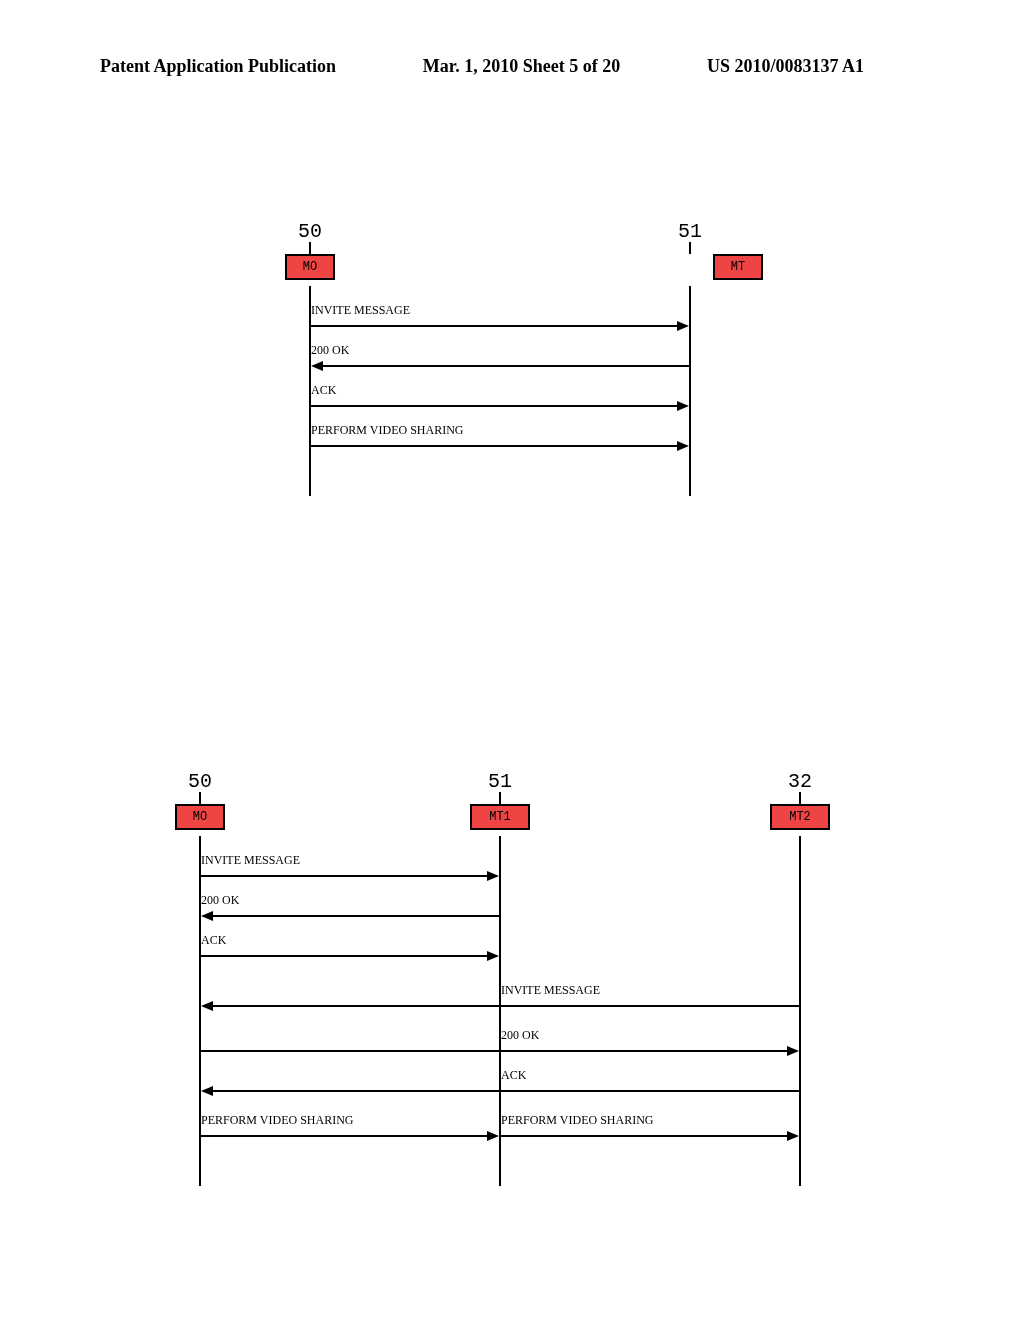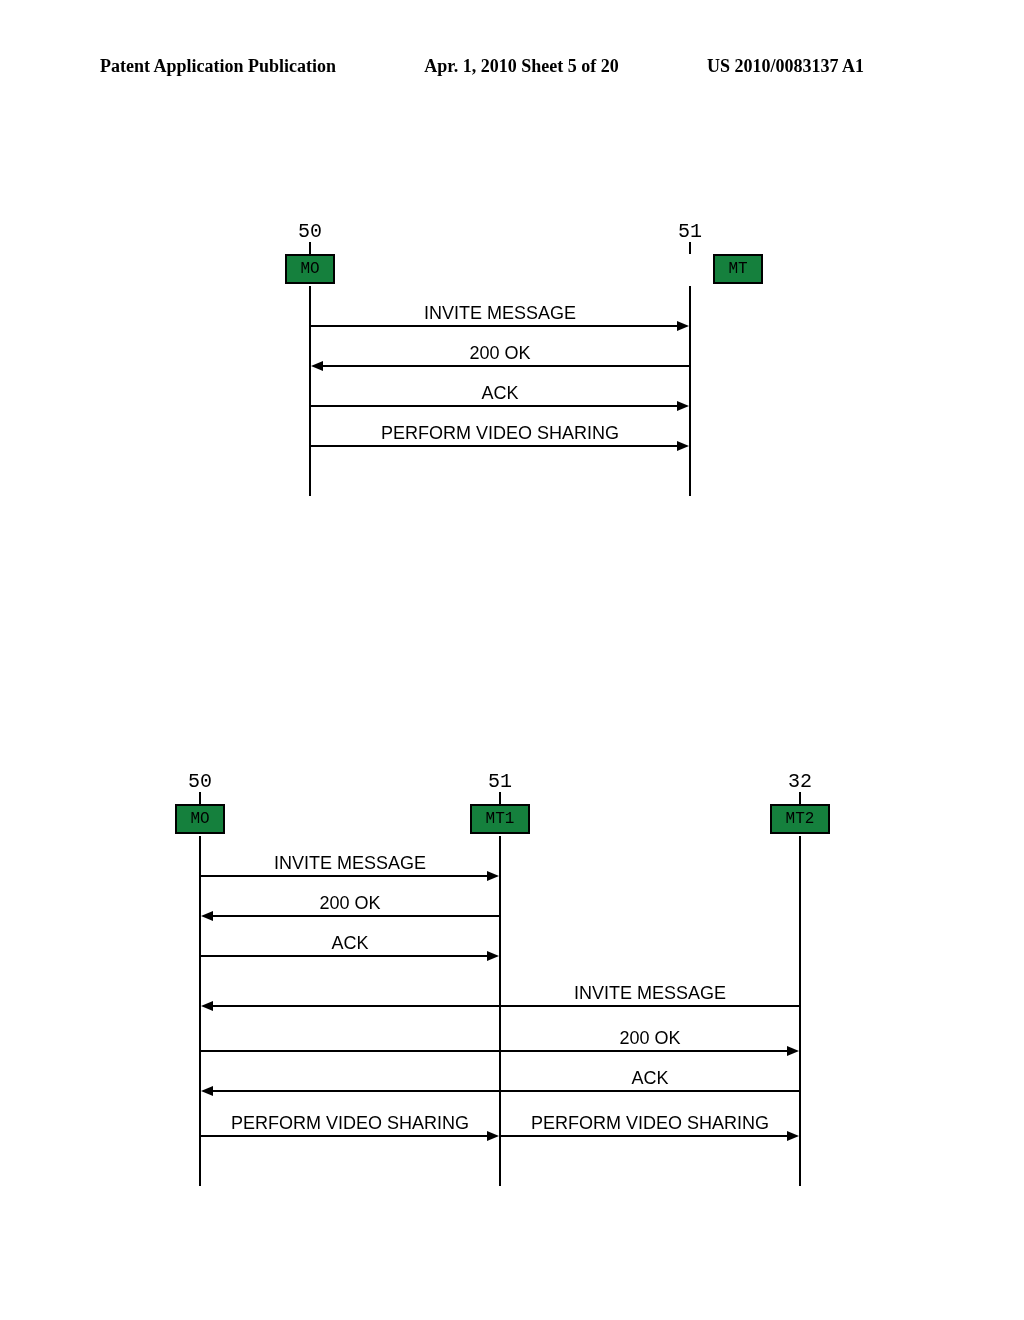--- a/index.html
+++ b/index.html
@@ -40,25 +40,25 @@
     font-size: 18px;
   }
   .lifeline {
     position: absolute;
     width: 2px;
     background: #000;
   }
   .node-box {
     position: absolute;
     border: 2px solid #000;
-    background: #15803d;
+    background: #ef4444;
     text-align: center;
     padding: 4px 10px;
     font-family: "Courier New", monospace;
-    font-size: 16px;
+    font-size: 12px;
     box-sizing: border-box;
   }
   .node-num {
     position: absolute;
     text-align: center;
     font-family: "Courier New", monospace;
     font-size: 20px;
   }
   .node-tick {
     position: absolute;
@@ -66,23 +66,23 @@
     background: #000;
   }
   .msg {
     position: absolute;
     left: 0; right: 0;
   }
   .msg-label {
     position: absolute;
     top: -22px;
     left: 0; right: 0;
-    text-align: center;
-    font-family: Liberation Sans, sans-serif;
-    font-size: 18px;
+    text-align: left;
+    font-family: Liberation Serif, serif;
+    font-size: 12px;
     white-space: nowrap;
   }
   .msg-line {
     position: absolute;
     height: 2px;
     background: #000;
     top: 0;
   }
   .arrow-right, .arrow-left {
     position: absolute;
@@ -98,21 +98,21 @@
     border-right: 12px solid #000;
   }
 </style>
 </head>
 <body>
 
 <div class="page">
 
   <div class="header-line">
     <span>Patent Application Publication</span>
-    <span>Apr. 1, 2010  Sheet 5 of 20</span>
+    <span>Mar. 1, 2010  Sheet 5 of 20</span>
     <span>US 2010/0083137 A1</span>
   </div>
 
 
   <div class="seq" style="left:280px; top:220px; width:440px; height:300px;">
 
     <div class="node-num" style="left:10px; top:0; width:40px;">50</div>
     <div class="node-tick" style="left:29px; top:22px; height:12px;"></div>
     <div class="node-box" style="left:5px; top:34px; width:50px;">MO</div>
     <div class="lifeline" style="left:29px; top:66px; height:210px;"></div>

